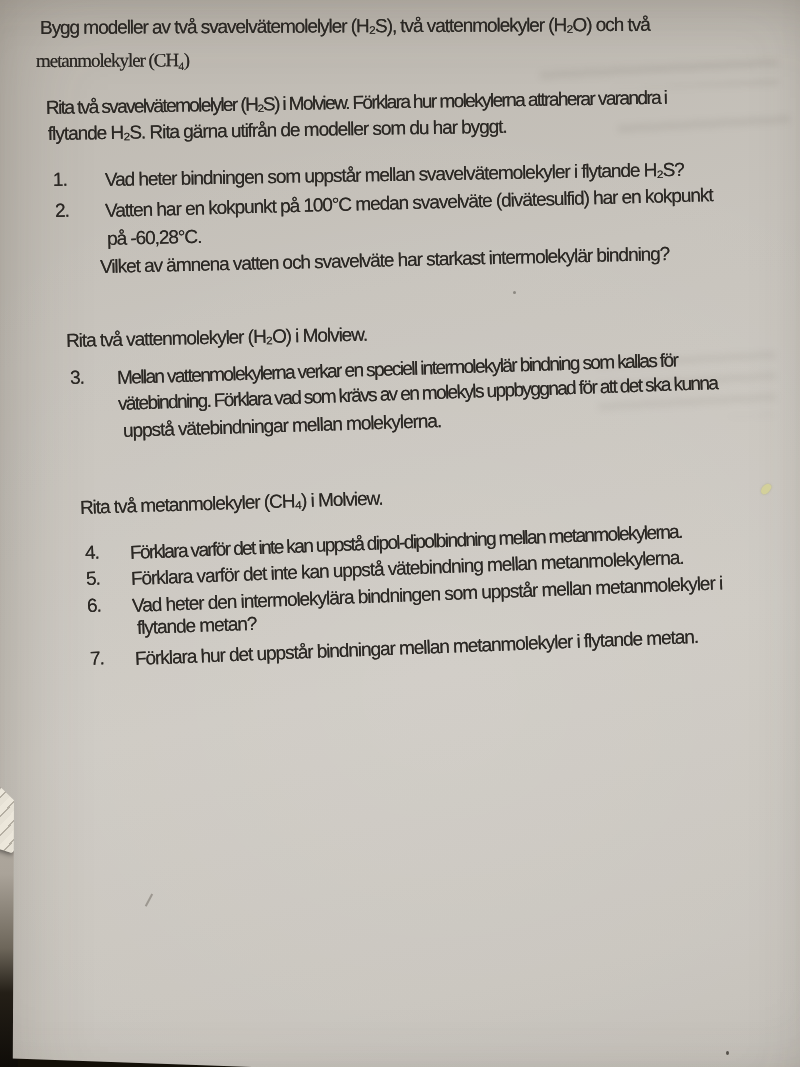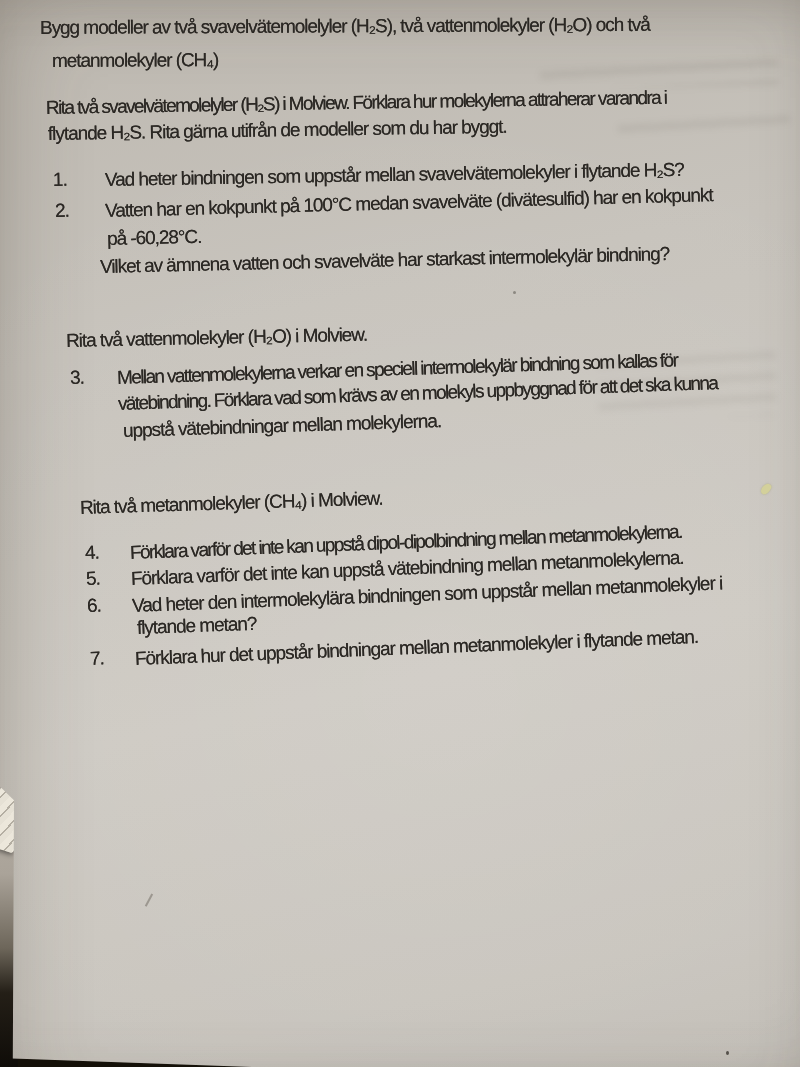--- a/index.html
+++ b/index.html
@@ -56,21 +56,21 @@
 <div class="under-sliver"></div>
 <div class="white-object"></div>
 
 <div class="paper"></div>
 
 <div class="ghost" style="left:540px;top:56px;width:238px;height:32px;"></div>
 <div class="ghost" style="left:618px;top:110px;width:172px;height:28px;"></div>
 <div class="ghost" style="left:598px;top:346px;width:178px;height:72px;opacity:.25;"></div>
 
 <div class="ln" style="left:40px;top:18px;--r:-0.3deg;">Bygg modeller av två svavelvätemolelyler (H₂S), två vattenmolekyler (H₂O) och två</div>
-<div class="ln" style="left:52px;top:51px;--r:-0.3deg;">metanmolekyler (CH₄)</div>
+<div class="ln" style="left:36px;top:51px;font-family:Liberation Serif, serif;--r:-0.3deg;">metanmolekyler (CH₄)</div>
 
 <div class="ln tight" style="left:46px;top:98px;--r:-0.95deg;">Rita två svavelvätemolelyler (H₂S) i Molview. Förklara hur molekylerna attraherar varandra i</div>
 <div class="ln" style="left:48px;top:124px;--r:-0.9deg;">flytande H₂S. Rita gärna utifrån de modeller som du har byggt.</div>
 
 <div class="ln" style="left:53px;top:170px;--r:-1deg;">1.</div>
 <div class="ln" style="left:105px;top:170px;--r:-1deg;">Vad heter bindningen som uppstår mellan svavelvätemolekyler i flytande H₂S?</div>
 
 <div class="ln" style="left:55px;top:201px;--r:-1.5deg;">2.</div>
 <div class="ln" style="left:105px;top:201px;--r:-1.5deg;">Vatten har en kokpunkt på 100°C medan svavelväte (divätesulfid) har en kokpunkt</div>
 <div class="ln" style="left:107px;top:229px;--r:-1.3deg;">på -60,28°C.</div>

